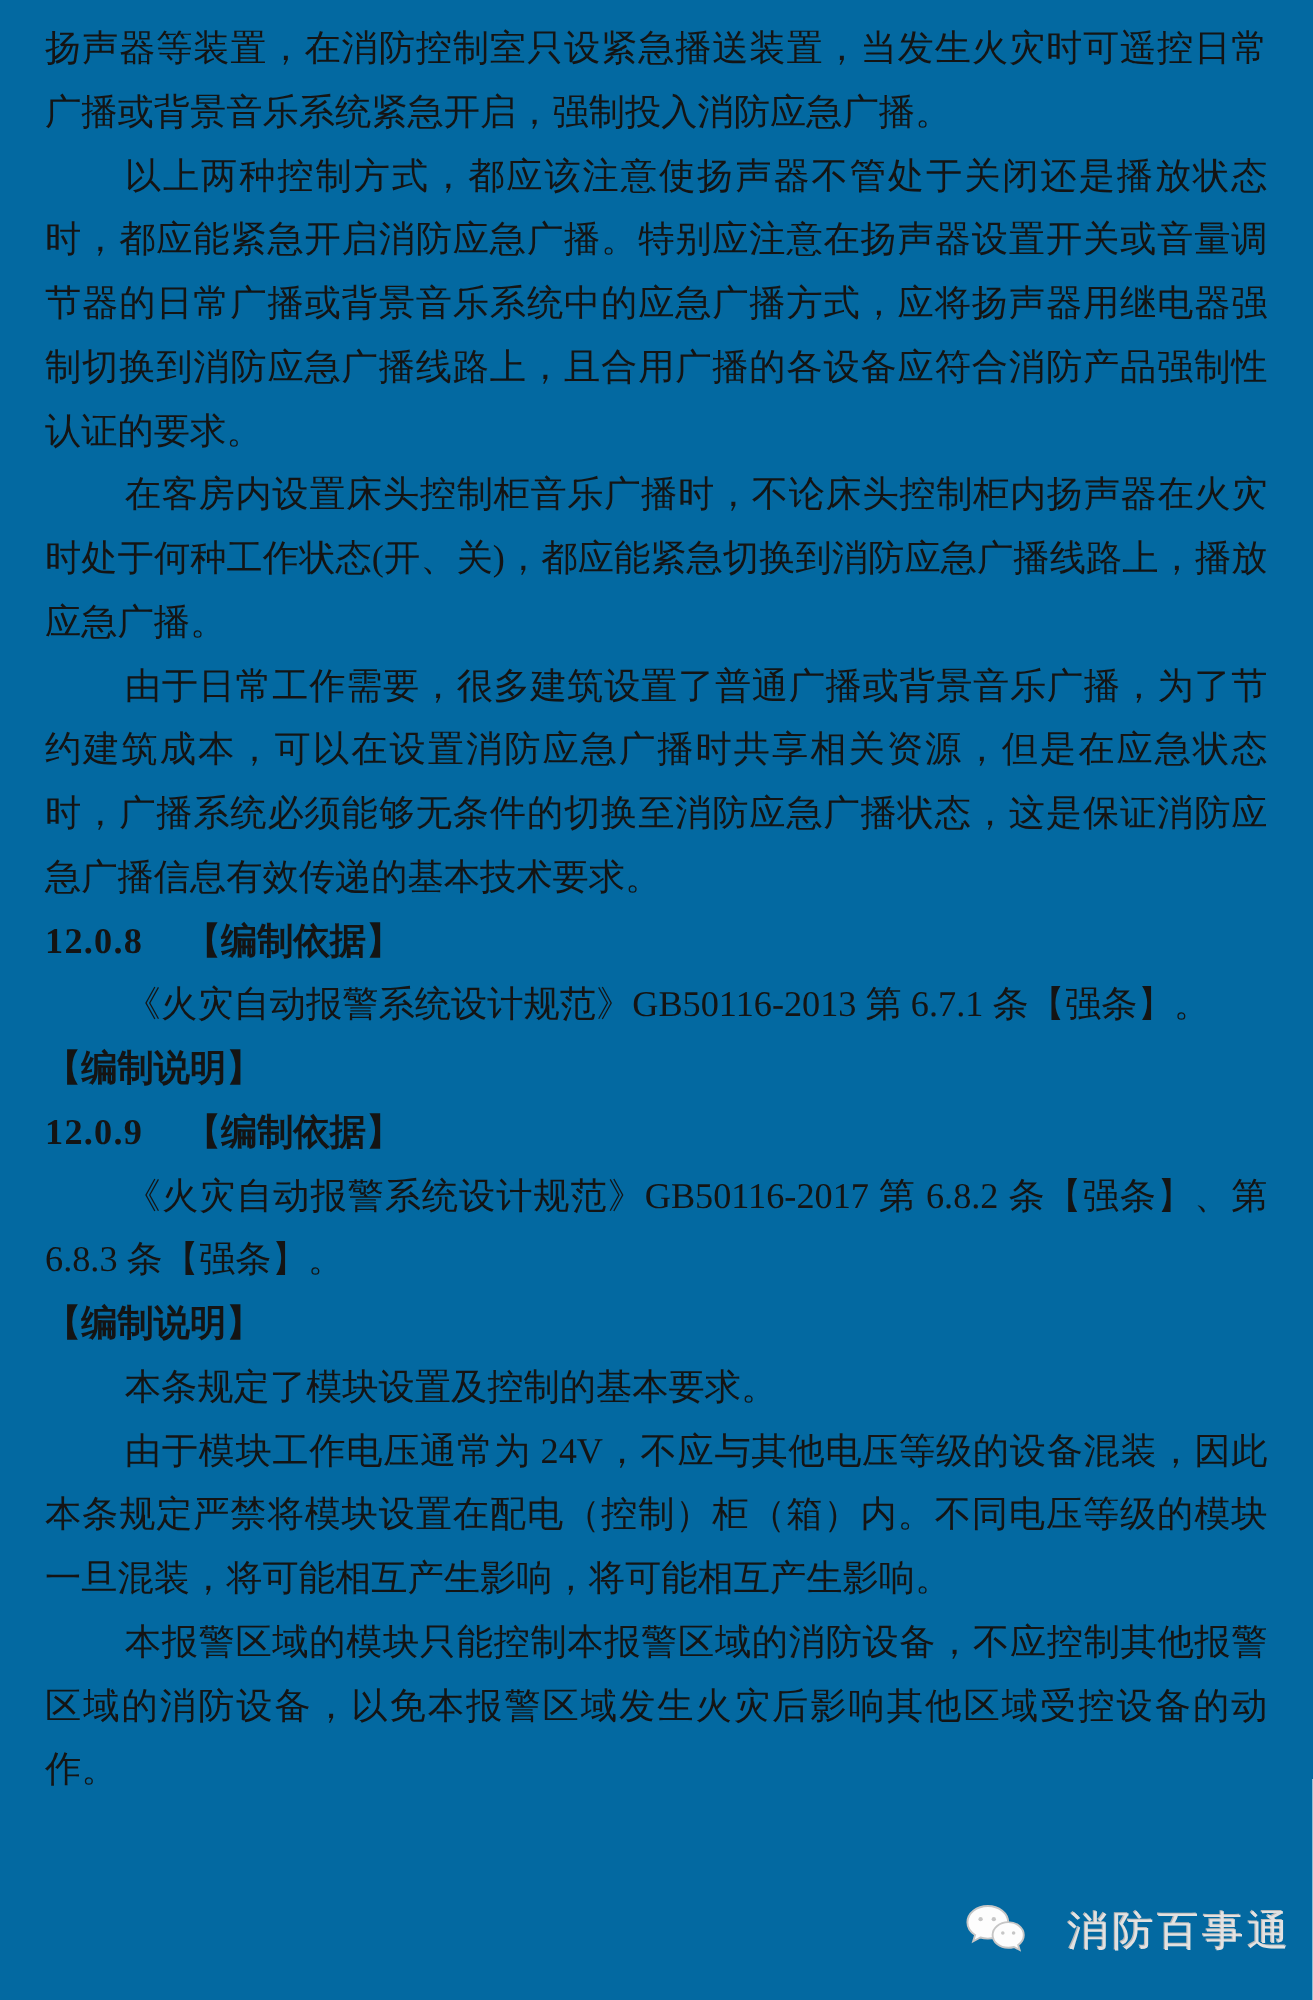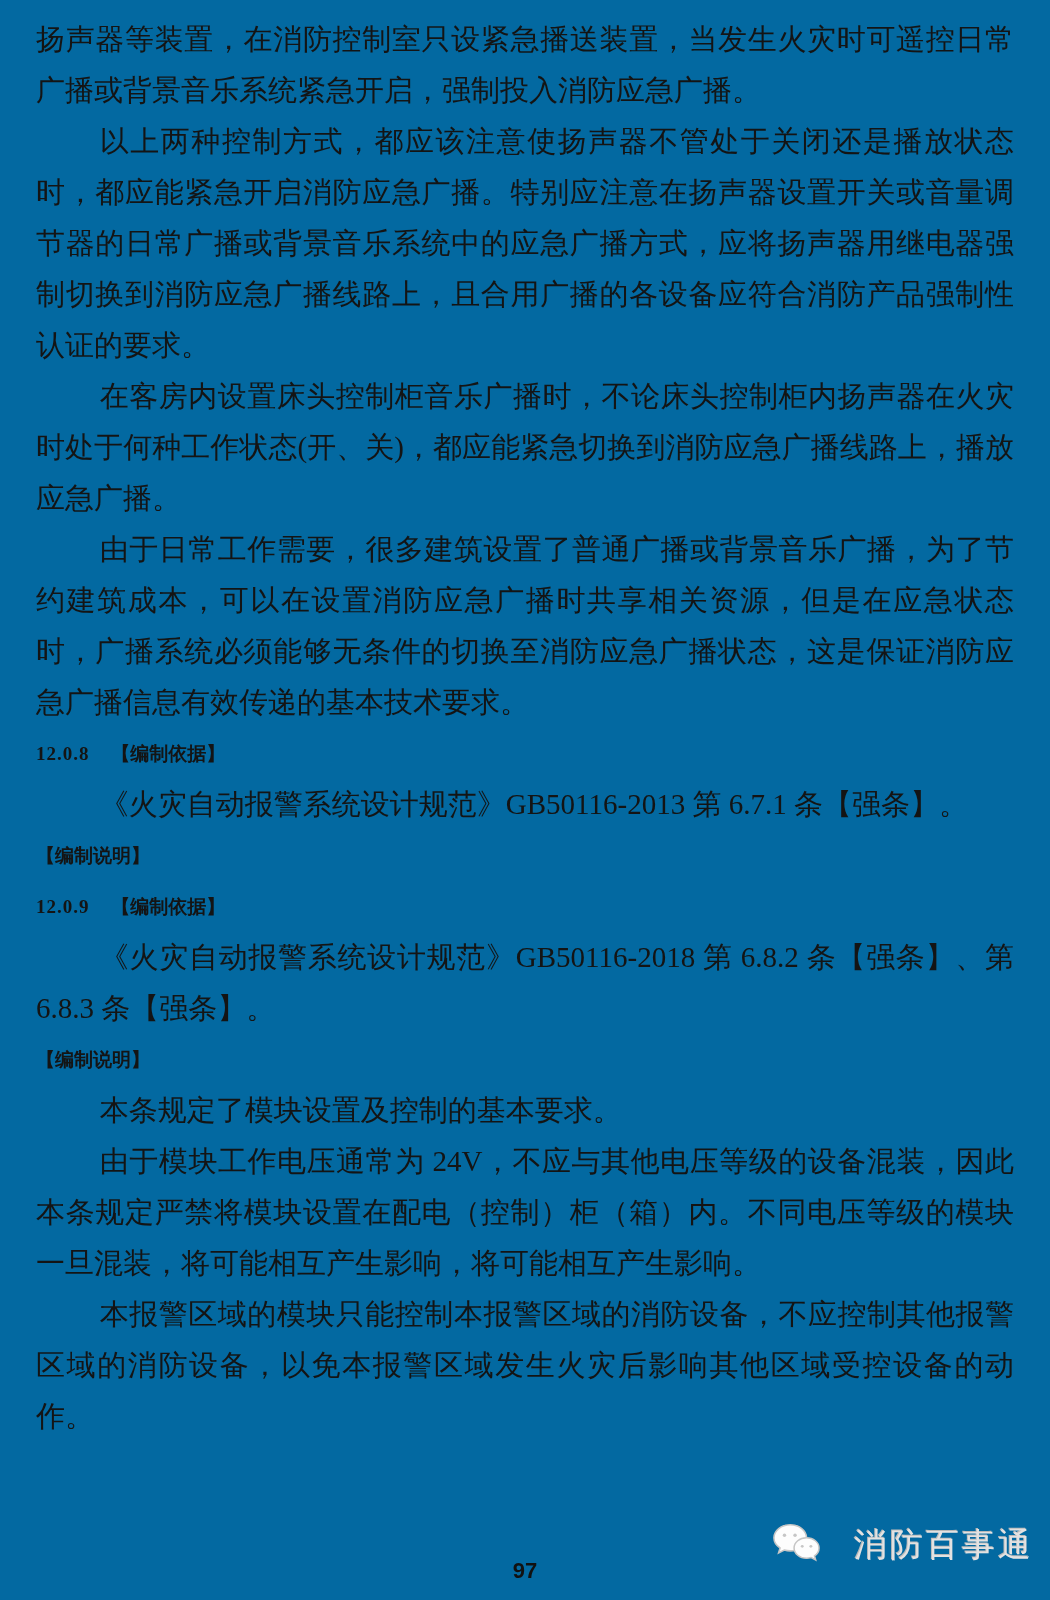--- a/index.html
+++ b/index.html
@@ -21,21 +21,21 @@
     line-height: 51px;
     text-align: justify;
   }
   .para {
     margin: 0;
     text-indent: 2.2em;
   }
   .para.no-indent { text-indent: 0; }
   .heading {
     margin: 0;
-    font-size: 19px;
+    font-size: 29px;
     font-weight: bold;
     text-align: left;
     text-indent: 0;
     line-height: 51px;
   }
   .clause-num {
     margin-right: 1.15em;
     letter-spacing: 1px;
   }
   .footer-watermark {
@@ -82,21 +82,21 @@
     </h2>
     <p class="para">《火灾自动报警系统设计规范》GB50116-2013 第 6.7.1 条【强条】。</p>
 
     <h2 class="heading">
       <span>【编制说明】</span>
     </h2>
 
     <h2 class="heading">
       <span class="clause-num">12.0.9</span><span>【编制依据】</span>
     </h2>
-    <p class="para">《火灾自动报警系统设计规范》GB50116-2018 第 6.8.2 条【强条】、第 6.8.3 条【强条】。</p>
+    <p class="para">《火灾自动报警系统设计规范》GB50116-2017 第 6.8.2 条【强条】、第 6.8.3 条【强条】。</p>
 
     <h2 class="heading">
       <span>【编制说明】</span>
     </h2>
     <p class="para">本条规定了模块设置及控制的基本要求。</p>
     <p class="para">由于模块工作电压通常为 24V，不应与其他电压等级的设备混装，因此本条规定严禁将模块设置在配电（控制）柜（箱）内。不同电压等级的模块一旦混装，将可能相互产生影响，将可能相互产生影响。</p>
     <p class="para">本报警区域的模块只能控制本报警区域的消防设备，不应控制其他报警区域的消防设备，以免本报警区域发生火灾后影响其他区域受控设备的动作。</p>
   </main>
 
   <div class="footer-watermark">
@@ -106,14 +106,13 @@
         <circle cx="13" cy="13" r="1.8" fill="#c6c6c6"></circle>
         <circle cx="24" cy="13" r="1.8" fill="#c6c6c6"></circle>
         <path d="M36 15.5c-7.2 0-13 4.8-13 10.7 0 5.9 5.8 10.7 13 10.7 1.7 0 3.3-.25 4.8-.7l4.7 2.4-1.2-4.1c2.9-2 4.7-5 4.7-8.3 0-5.9-5.8-10.7-13-10.7z" fill="#fdfdfd" stroke="#c6c6c6" stroke-width="1.6"></path>
         <circle cx="31.5" cy="24.5" r="1.5" fill="#c6c6c6"></circle>
         <circle cx="40.5" cy="24.5" r="1.5" fill="#c6c6c6"></circle>
       </svg>
     </span>
     <span class="watermark-text">消防百事通</span>
   </div>
 
-  <div class="page-number">97</div>
 </div>
 
 </body></html>

